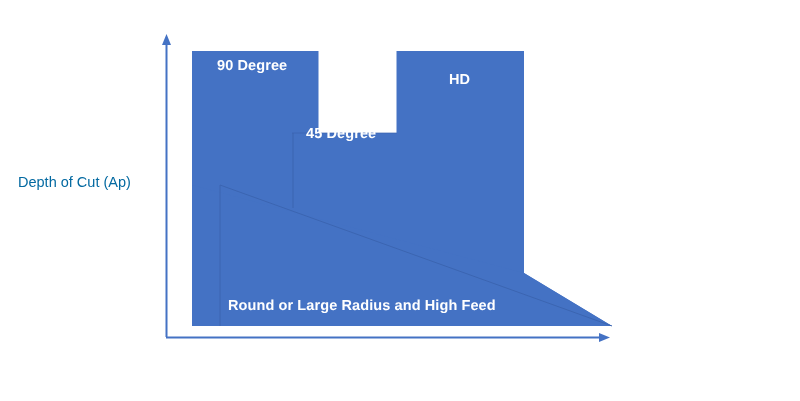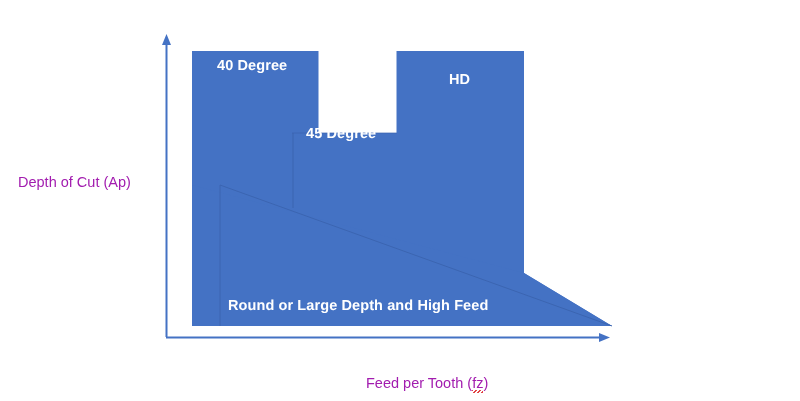--- a/index.html
+++ b/index.html
@@ -31,21 +31,21 @@
     position: absolute;
     color: #ffffff;
     font-size: 14.5px;
     font-weight: 700;
     white-space: nowrap;
     letter-spacing: 0.1px;
     text-rendering: geometricPrecision;
   }
   .axis-title {
     position: absolute;
-    color: #a21caf;
+    color: #0369a1;
     font-size: 14.5px;
     font-weight: 400;
     white-space: nowrap;
   }
   #label-90-degree {
     left: 217px;
     top: 58px;
   }
   #label-45-degree {
     left: 306px;
@@ -115,25 +115,24 @@
     <line x1="166.5" y1="40" x2="166.5" y2="337" stroke="#4472C4" stroke-width="2"></line>
 
     <polygon points="166.5,34 171,45 162,45" fill="#4472C4"></polygon>
 
     <line x1="166" y1="337.5" x2="604" y2="337.5" stroke="#4472C4" stroke-width="2"></line>
 
     <polygon points="610,337.5 599,342 599,333" fill="#4472C4"></polygon>
 
   </svg>
 
-  <div class="region-label" id="label-90-degree">40 Degree</div>
+  <div class="region-label" id="label-90-degree">90 Degree</div>
 
   <div class="region-label" id="label-45-degree">45 Degree</div>
 
   <div class="region-label" id="label-hd">HD</div>
 
-  <div class="region-label" id="label-round">Round or Large Depth and High Feed</div>
+  <div class="region-label" id="label-round">Round or Large Radius and High Feed</div>
 
   <div class="axis-title" id="label-y-axis">Depth of Cut (Ap)</div>
 
-  <div class="axis-title" id="label-x-axis"><span>Feed per Tooth (</span><span class="spell">fz</span><span>)</span></div>
 
 </div>
 
 </body></html>

